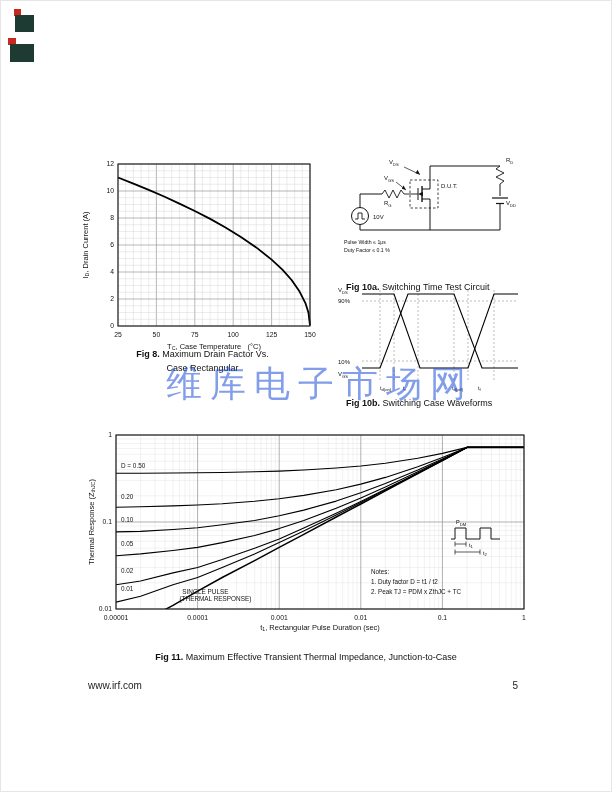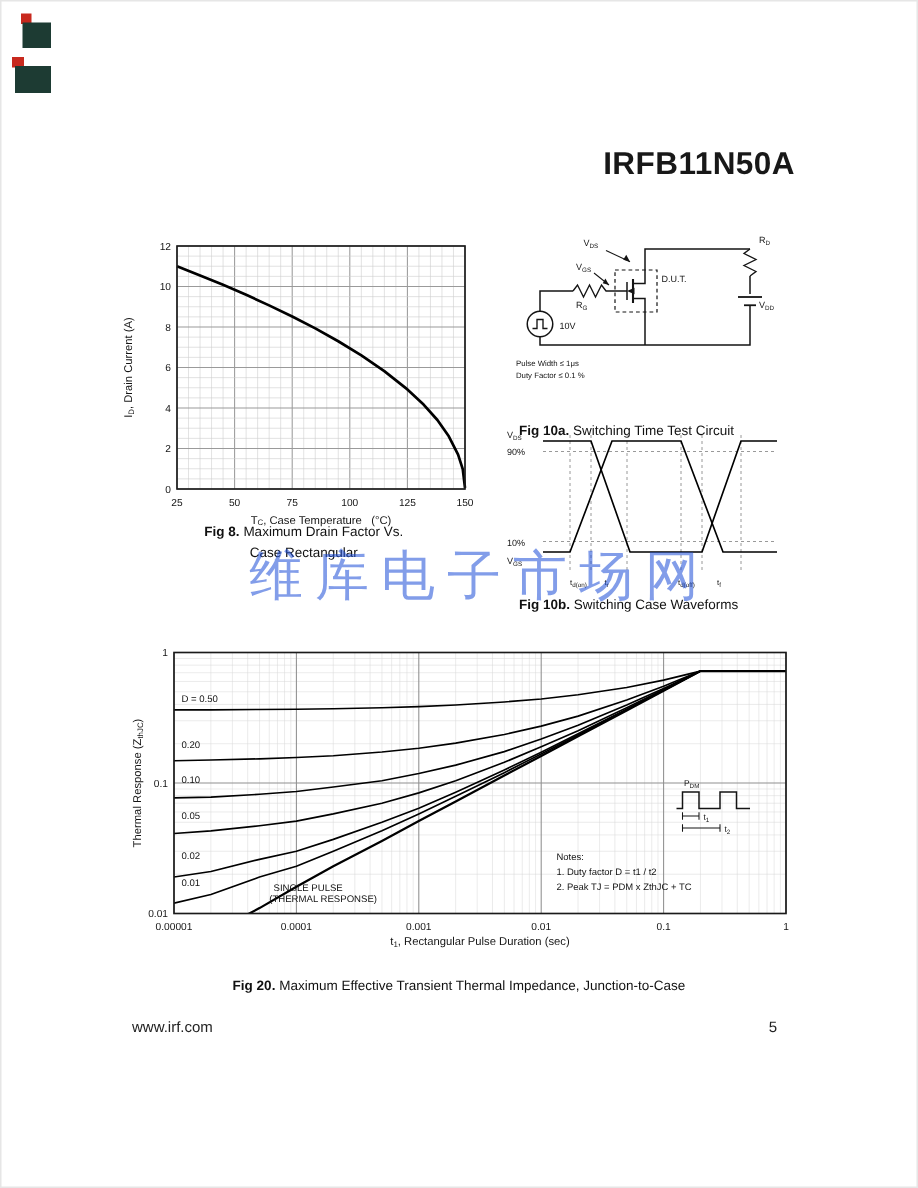--- a/index.html
+++ b/index.html
@@ -73,21 +73,20 @@
 
   <div class="artifact" style="left:14px; top:9px; width:22px; height:24px;">
     <span class="red" style="left:0; top:0; width:7px; height:7px;"></span>
     <span class="dark" style="left:1px; top:6px; width:19px; height:17px;"></span>
   </div>
   <div class="artifact" style="left:8px; top:38px; width:28px; height:26px;">
     <span class="red" style="left:0; top:0; width:8px; height:7px;"></span>
     <span class="dark" style="left:2px; top:6px; width:24px; height:18px;"></span>
   </div>
 
-  <div class="part-number">IRFB11N50A</div>
 
   <section class="fig9">
     <div class="rlab ylab9"><span>I</span><span class="sub">D</span><span>, Drain Current (A)</span></div>
     <svg id="fig9-svg" width="236" height="186" viewBox="0 0 236 186">
         <line x1="32" y1="8" x2="32" y2="170" stroke="#9a9a9a" stroke-width="0.7"></line>
         <line x1="39.68" y1="8" x2="39.68" y2="170" stroke="#cfcfcf" stroke-width="0.4"></line>
         <line x1="47.36" y1="8" x2="47.36" y2="170" stroke="#cfcfcf" stroke-width="0.4"></line>
         <line x1="55.04" y1="8" x2="55.04" y2="170" stroke="#cfcfcf" stroke-width="0.4"></line>
         <line x1="62.72" y1="8" x2="62.72" y2="170" stroke="#cfcfcf" stroke-width="0.4"></line>
         <line x1="70.4" y1="8" x2="70.4" y2="170" stroke="#9a9a9a" stroke-width="0.7"></line>
@@ -343,19 +342,19 @@
       <text class="ins" x="35" y="39.5"><tspan>t</tspan><tspan class="subt" dy="1.5">2</tspan></text>
     </svg>
     <div class="notes">
       <div>Notes:</div>
       <div>1. Duty factor D = t1 / t2</div>
       <div>2. Peak TJ = PDM x ZthJC + TC</div>
     </div>
     <div class="xlab11"><span>t</span><span class="sub">1</span><span>, Rectangular Pulse Duration (sec)</span></div>
   </section>
   <div class="caption cap11">
-    <span class="cap-b">Fig 20.</span> <span>Maximum Effective Transient Thermal Impedance, Junction-to-Case</span>
+    <span class="cap-b">Fig 11.</span> <span>Maximum Effective Transient Thermal Impedance, Junction-to-Case</span>
   </div>
 
   <div class="site">www.irf.com</div>
   <div class="page-num">5</div>
 
 </div>
 
 </body></html>

